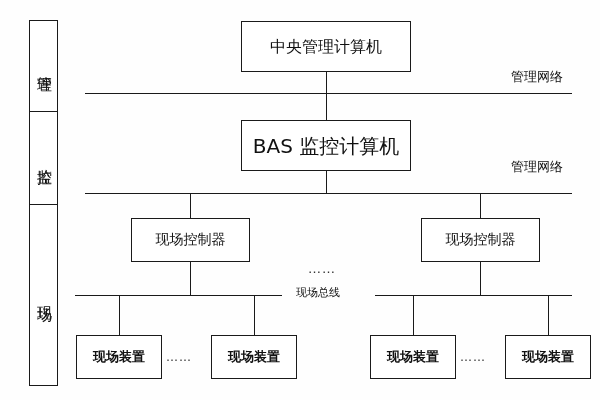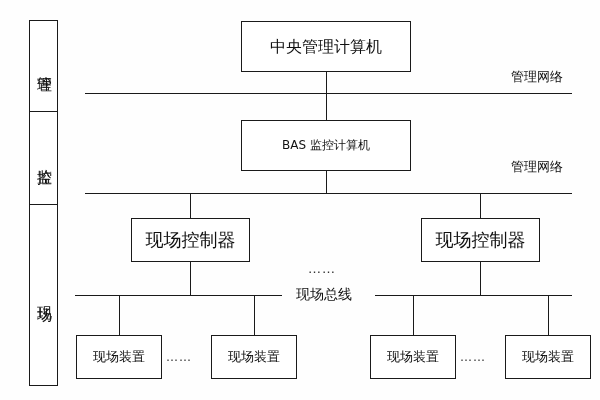--- a/index.html
+++ b/index.html
@@ -71,25 +71,25 @@
     writing-mode: vertical-rl;
     text-orientation: upright;
     font-size: 15px;
     color: #111111;
     letter-spacing: 1px;
     line-height: 1.05;
   }
 
   
   .box-l1 { font-size: 16px; }
-  .box-l2 { font-size: 12px; }
-  .box-ctrl { font-size: 18px; }
-  .box-dev { font-size: 13px; }
+  .box-l2 { font-size: 20px; }
+  .box-ctrl { font-size: 14px; }
+  .box-dev { font-size: 13px; font-weight: bold; }
   .net-label { font-size: 13px; margin-left: 27px; }
-  .bus-label { font-size: 14px; }
+  .bus-label { font-size: 11px; }
 </style>
 </head>
 <body>
 
 <div id="canvas">
 
   <div class="layer-cell" style="top:20px; height:92px;">
     <span class="vtext">管理</span>
   </div>
   <div class="layer-cell" style="top:111px; height:94px;">

